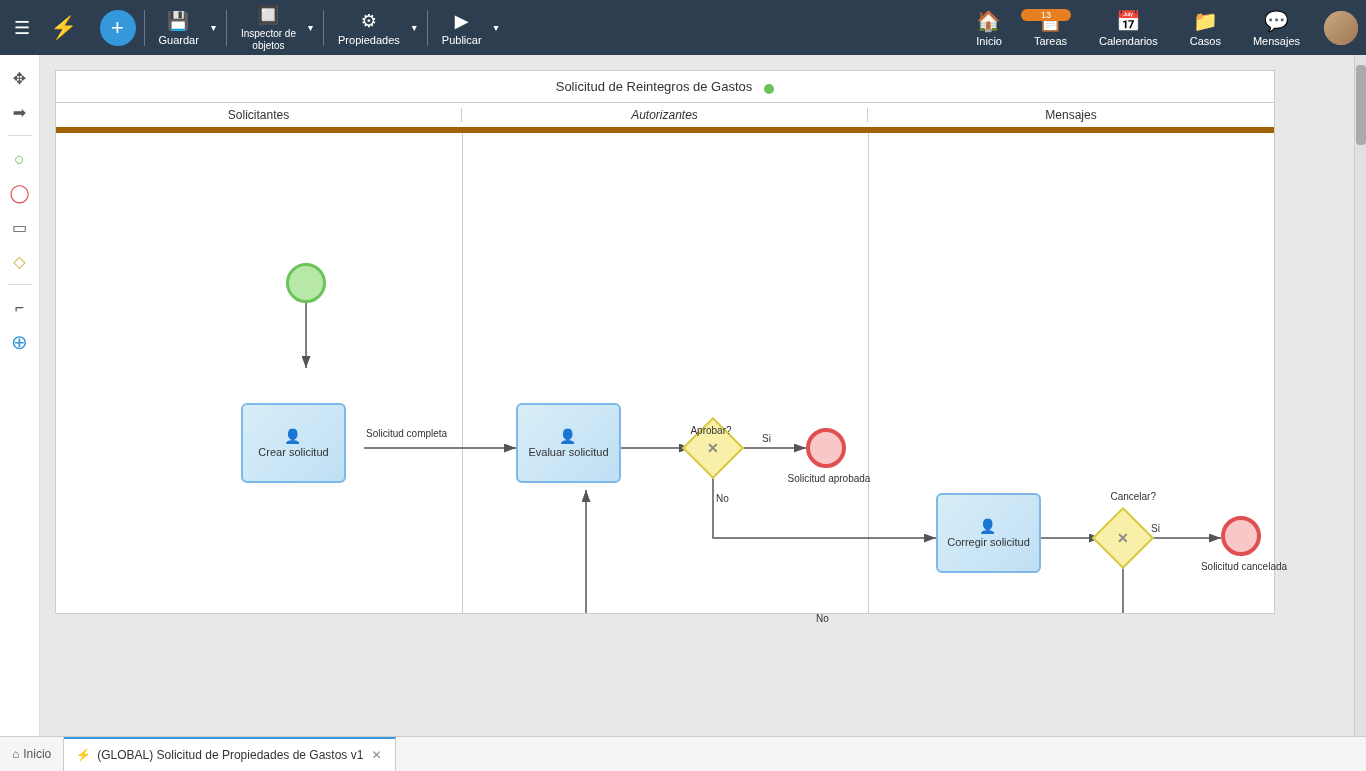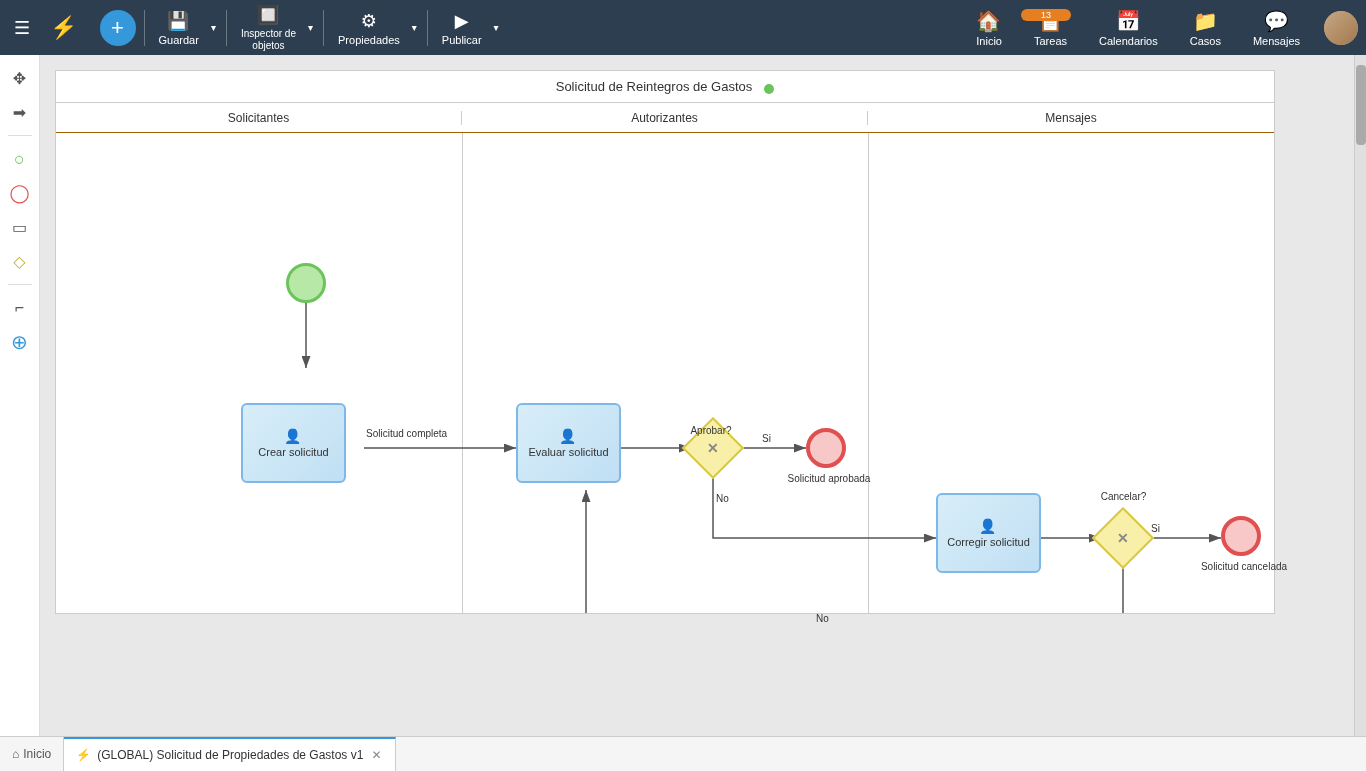--- a/index.html
+++ b/index.html
@@ -112,21 +112,21 @@
     
     .diagram-container {
       margin: 15px;
       background: white;
       border: 1px solid #ccc;
       position: relative;
     }
 
     .pool-header-row {
       display: flex;
-      border-bottom: 1px solid #a16207;
+      border-bottom: 6px solid #a16207;
       height: 30px;
       align-items: center;
     }
     .pool-title {
       flex: 1; text-align: center; font-size: 12px; color: #333; font-weight: 500;
       border-right: 1px solid #ccc;
       padding: 0 8px;
     }
     .pool-title:last-child { border-right: none; }
     .pool-status-dot {
@@ -342,21 +342,21 @@
 
       <div class="pool-main-title">
         <span>Solicitud de Reintegros de Gastos</span>
         <span class="pool-status-dot"></span>
       </div>
 
       <div class="pool-header-row">
         <div class="pool-title" style="width:406px; flex:none;">
           <span>Solicitantes</span>
         </div>
-        <div class="pool-title" style="width:406px; flex:none;">
+        <div class="pool-title" style="width:406px; flex:none;font-style:italic;">
           <span>Autorizantes</span>
         </div>
         <div class="pool-title" style="flex:1;">
           <span>Mensajes</span>
         </div>
       </div>
 
       <div style="position:relative; width:1220px; height:480px;">
 
         <div style="position:absolute; left:406px; top:0; width:1px; height:100%; background:#ccc;"></div>
@@ -428,21 +428,21 @@
 
         <div class="bpmn-task" style="left:880px; top:360px; width:105px; height:80px;">
           <span class="bpmn-task-icon">👤</span>
           <span>Corregir solicitud</span>
         </div>
 
         <div class="bpmn-gateway" style="left:1045px; top:383px;">
           <div class="bpmn-gateway-inner">✕</div>
         </div>
 
-        <div class="bpmn-label" style="left:1035px; top:358px; text-align:center; width:65px;">
+        <div class="bpmn-label" style="left:1035px; top:358px; text-align:right; width:65px;">
           <span>Cancelar?</span>
         </div>
 
         <div class="bpmn-label" style="left:1095px; top:390px;">
           <span>Si</span>
         </div>
 
         <div class="bpmn-end-event" style="left:1165px; top:383px;"></div>
 
         <div class="bpmn-label" style="left:1143px; top:428px; text-align:center; width:90px;">

